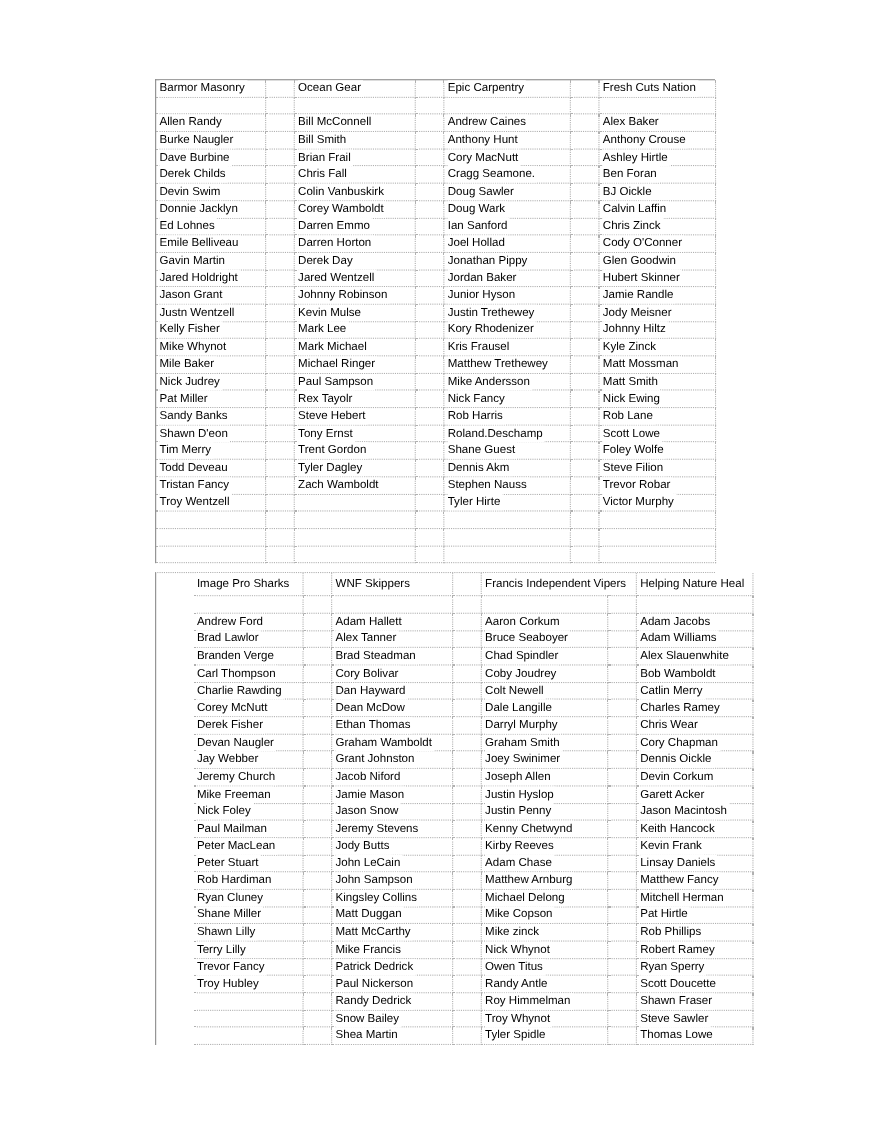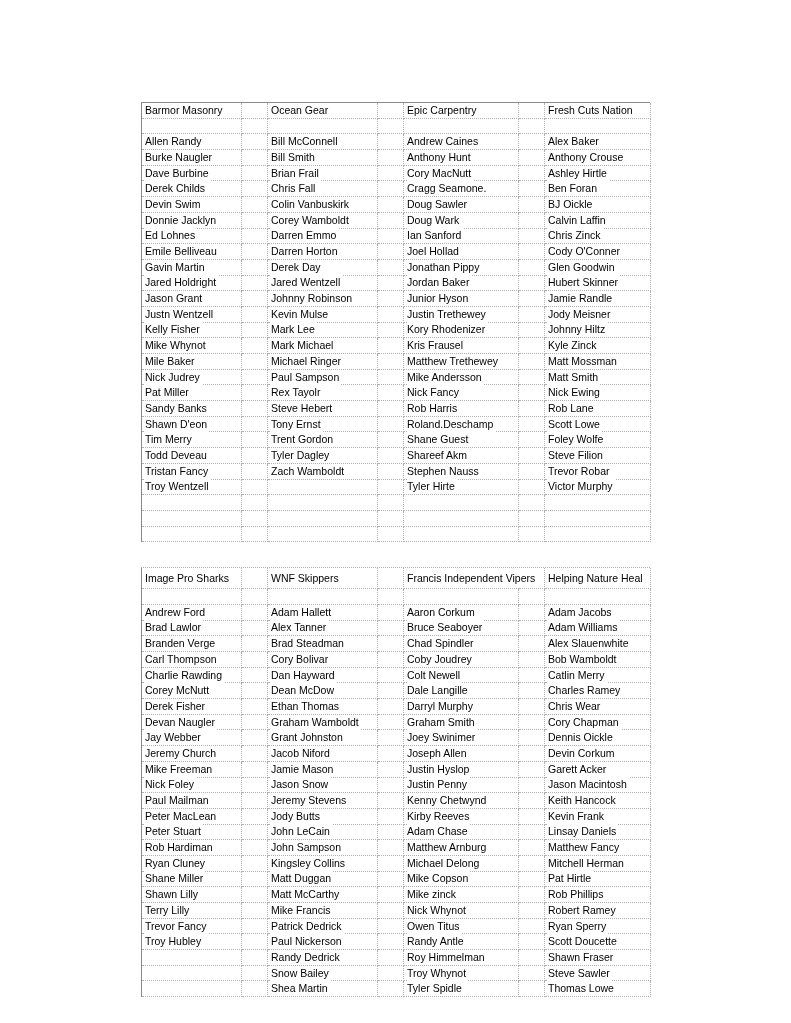--- a/index.html
+++ b/index.html
@@ -19,30 +19,30 @@
     position: absolute;
     left: 141px;
     top: 72px;
     width: 509px;
   }
   .grid {
     display: grid;
     grid-template-columns: 100px 26px 110px 26px 115px 26px 106px;
     border-left: 1px solid #8a8a8a;
     background: #ffffff;
-    margin-top: 30px;
   }
   #section-0 {
     border-top: 1px solid #8a8a8a;
     grid-template-rows: repeat(28, 15.7px);
   }
   #section-1 {
-    margin-top: 25px;
+    margin-top: 8px;
     border-top: 1px dotted #b0b0b0;
     grid-template-rows: 21px repeat(26, 15.7px);
+    padding-left: 34px;
   }
   .cell {
     border-right: 1px dotted #b0b0b0;
     border-bottom: 1px dotted #b0b0b0;
     font-size: 10.5px;
     line-height: 15px;
     padding-left: 3px;
     white-space: nowrap;
     overflow: visible;
     display: flex;
@@ -387,21 +387,21 @@
       </div>
       <div class="cell">
         <span class="txt">Todd Deveau</span>
       </div>
       <div class="cell"></div>
       <div class="cell">
         <span class="txt">Tyler Dagley</span>
       </div>
       <div class="cell"></div>
       <div class="cell">
-        <span class="txt">Shareef Akm</span>
+        <span class="txt">Dennis Akm</span>
       </div>
       <div class="cell"></div>
       <div class="cell">
         <span class="txt">Steve Filion</span>
       </div>
       <div class="cell">
         <span class="txt">Tristan Fancy</span>
       </div>
       <div class="cell"></div>
       <div class="cell">

